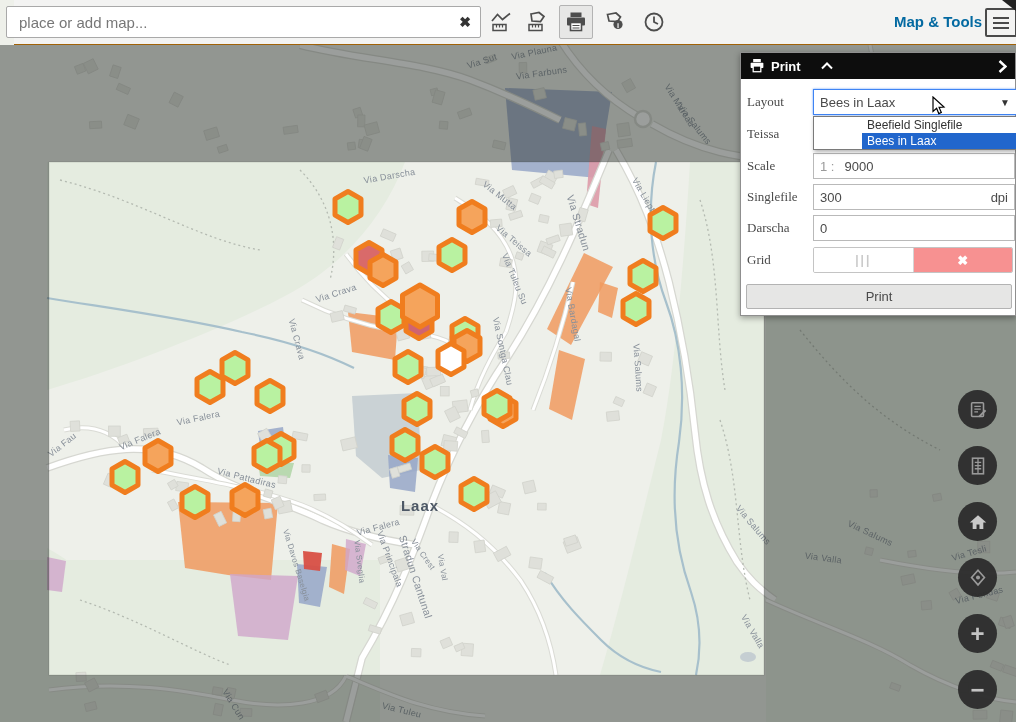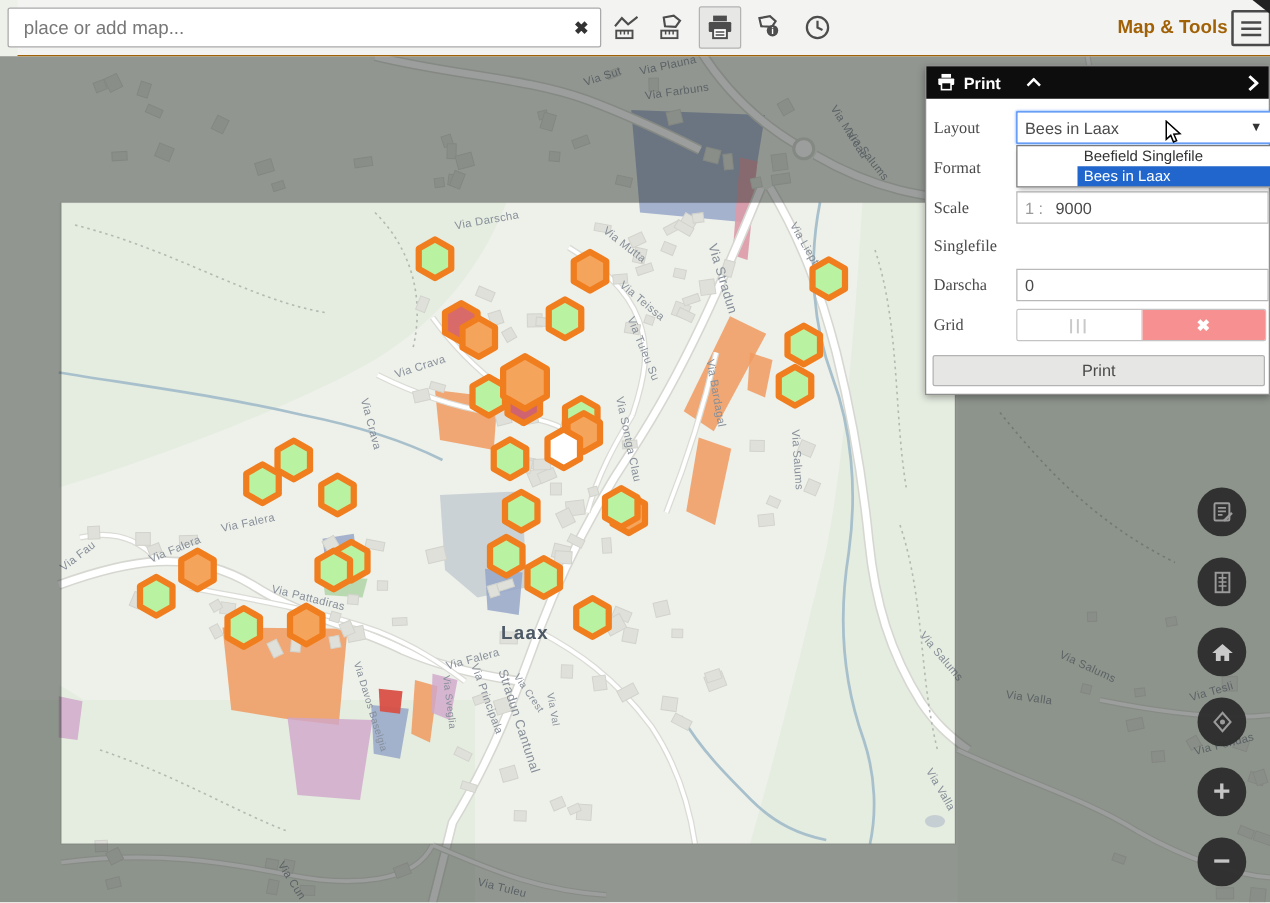--- a/index.html
+++ b/index.html
@@ -7,21 +7,21 @@
   #app{position:relative;width:1016px;height:722px;overflow:hidden;background:#eef0ea;}
 
   
   #topbar{position:absolute;left:0;top:0;width:1016px;height:45px;background:#f3f3f2;border-bottom:1px solid #a16207;z-index:30;margin-left:14px;}
   #search-wrap{position:absolute;left:-8px;top:6px;width:475px;height:32px;}
   #search-input{width:100%;height:100%;border:1px solid #a9a9a9;border-radius:2px;padding:0 26px 0 12px;font-size:15px;color:#555;background:#fff;outline:none;}
   #search-input::placeholder{color:#777;opacity:1;}
   #search-clear{position:absolute;right:10px;top:7px;font-size:14px;font-weight:bold;color:#333;cursor:pointer;line-height:18px;}
   .toolbtn{position:absolute;top:5px;width:34px;height:34px;display:flex;align-items:center;justify-content:center;border:1px solid transparent;border-radius:2px;}
   .toolbtn.active{border-color:#b3b3b3;background:#e7e7e6;}
-  #maptools-label{position:absolute;left:880px;top:13px;font-size:15px;font-weight:bold;color:#a16207;}
+  #maptools-label{position:absolute;left:880px;top:13px;font-size:15px;font-weight:bold;color:#0369a1;}
   #menu-btn{position:absolute;left:971px;top:8px;width:32px;height:29px;border:2px solid #4a4a4a;border-radius:2px;display:flex;flex-direction:column;justify-content:center;gap:3px;padding:0 6px;background:transparent;}
   #menu-btn span{display:block;height:2px;background:#4a4a4a;}
   #corner-triangle{position:absolute;right:0;top:0;width:0;height:0;border-left:14px solid transparent;border-top:11px solid #222;z-index:40;}
 
   
   #print-panel{position:absolute;left:740px;top:52px;width:276px;height:264px;background:#fff;border:1px solid #8f8f8f;box-shadow:0 2px 6px rgba(0,0,0,.35);z-index:50;}
   #pp-header{position:absolute;left:0;top:0;width:100%;height:26px;background:#0d0d0d;color:#fff;display:flex;align-items:center;padding:0 8px;gap:6px;}
   #pp-title{font-size:13px;font-weight:bold;}
   #pp-collapse{margin-left:14px;display:flex;align-items:center;}
   #pp-arrow{margin-left:auto;display:flex;align-items:center;}
@@ -439,35 +439,39 @@
           </svg>
       </span>
     </div>
 
     <span class="pp-label" style="top:36px">Layout</span>
     <div class="pp-input" id="pp-layout-select" style="top:36px">
       <span>Bees in Laax</span>
       <span id="pp-select-chevron">▼</span>
     </div>
 
-    <span class="pp-label" style="top:68px">Format</span>
+    <span class="pp-label" style="top:68px">Teissa</span>
     <div class="pp-input" style="top:68px"></div>
 
     <div id="pp-dropdown">
       <div class="pp-option">Beefield Singlefile</div>
       <div class="pp-option selected">Bees in Laax</div>
     </div>
 
     <span class="pp-label" style="top:100px">Scale</span>
     <div class="pp-input" style="top:100px">
       <span id="pp-scale-prefix">1 :</span>
       <span>9000</span>
     </div>
 
     <span class="pp-label" style="top:131px">Singlefile</span>
+    <div class="pp-input" style="top:131px">
+      <span>300</span>
+      <span id="pp-res-unit">dpi</span>
+    </div>
 
     <span class="pp-label" style="top:162px">Darscha</span>
     <div class="pp-input" style="top:162px">
       <span>0</span>
     </div>
 
     <span class="pp-label" style="top:194px">Grid</span>
     <div id="pp-grid-toggle">
       <div id="pp-grid-on">|||</div>
       <div id="pp-grid-off">✖</div>

